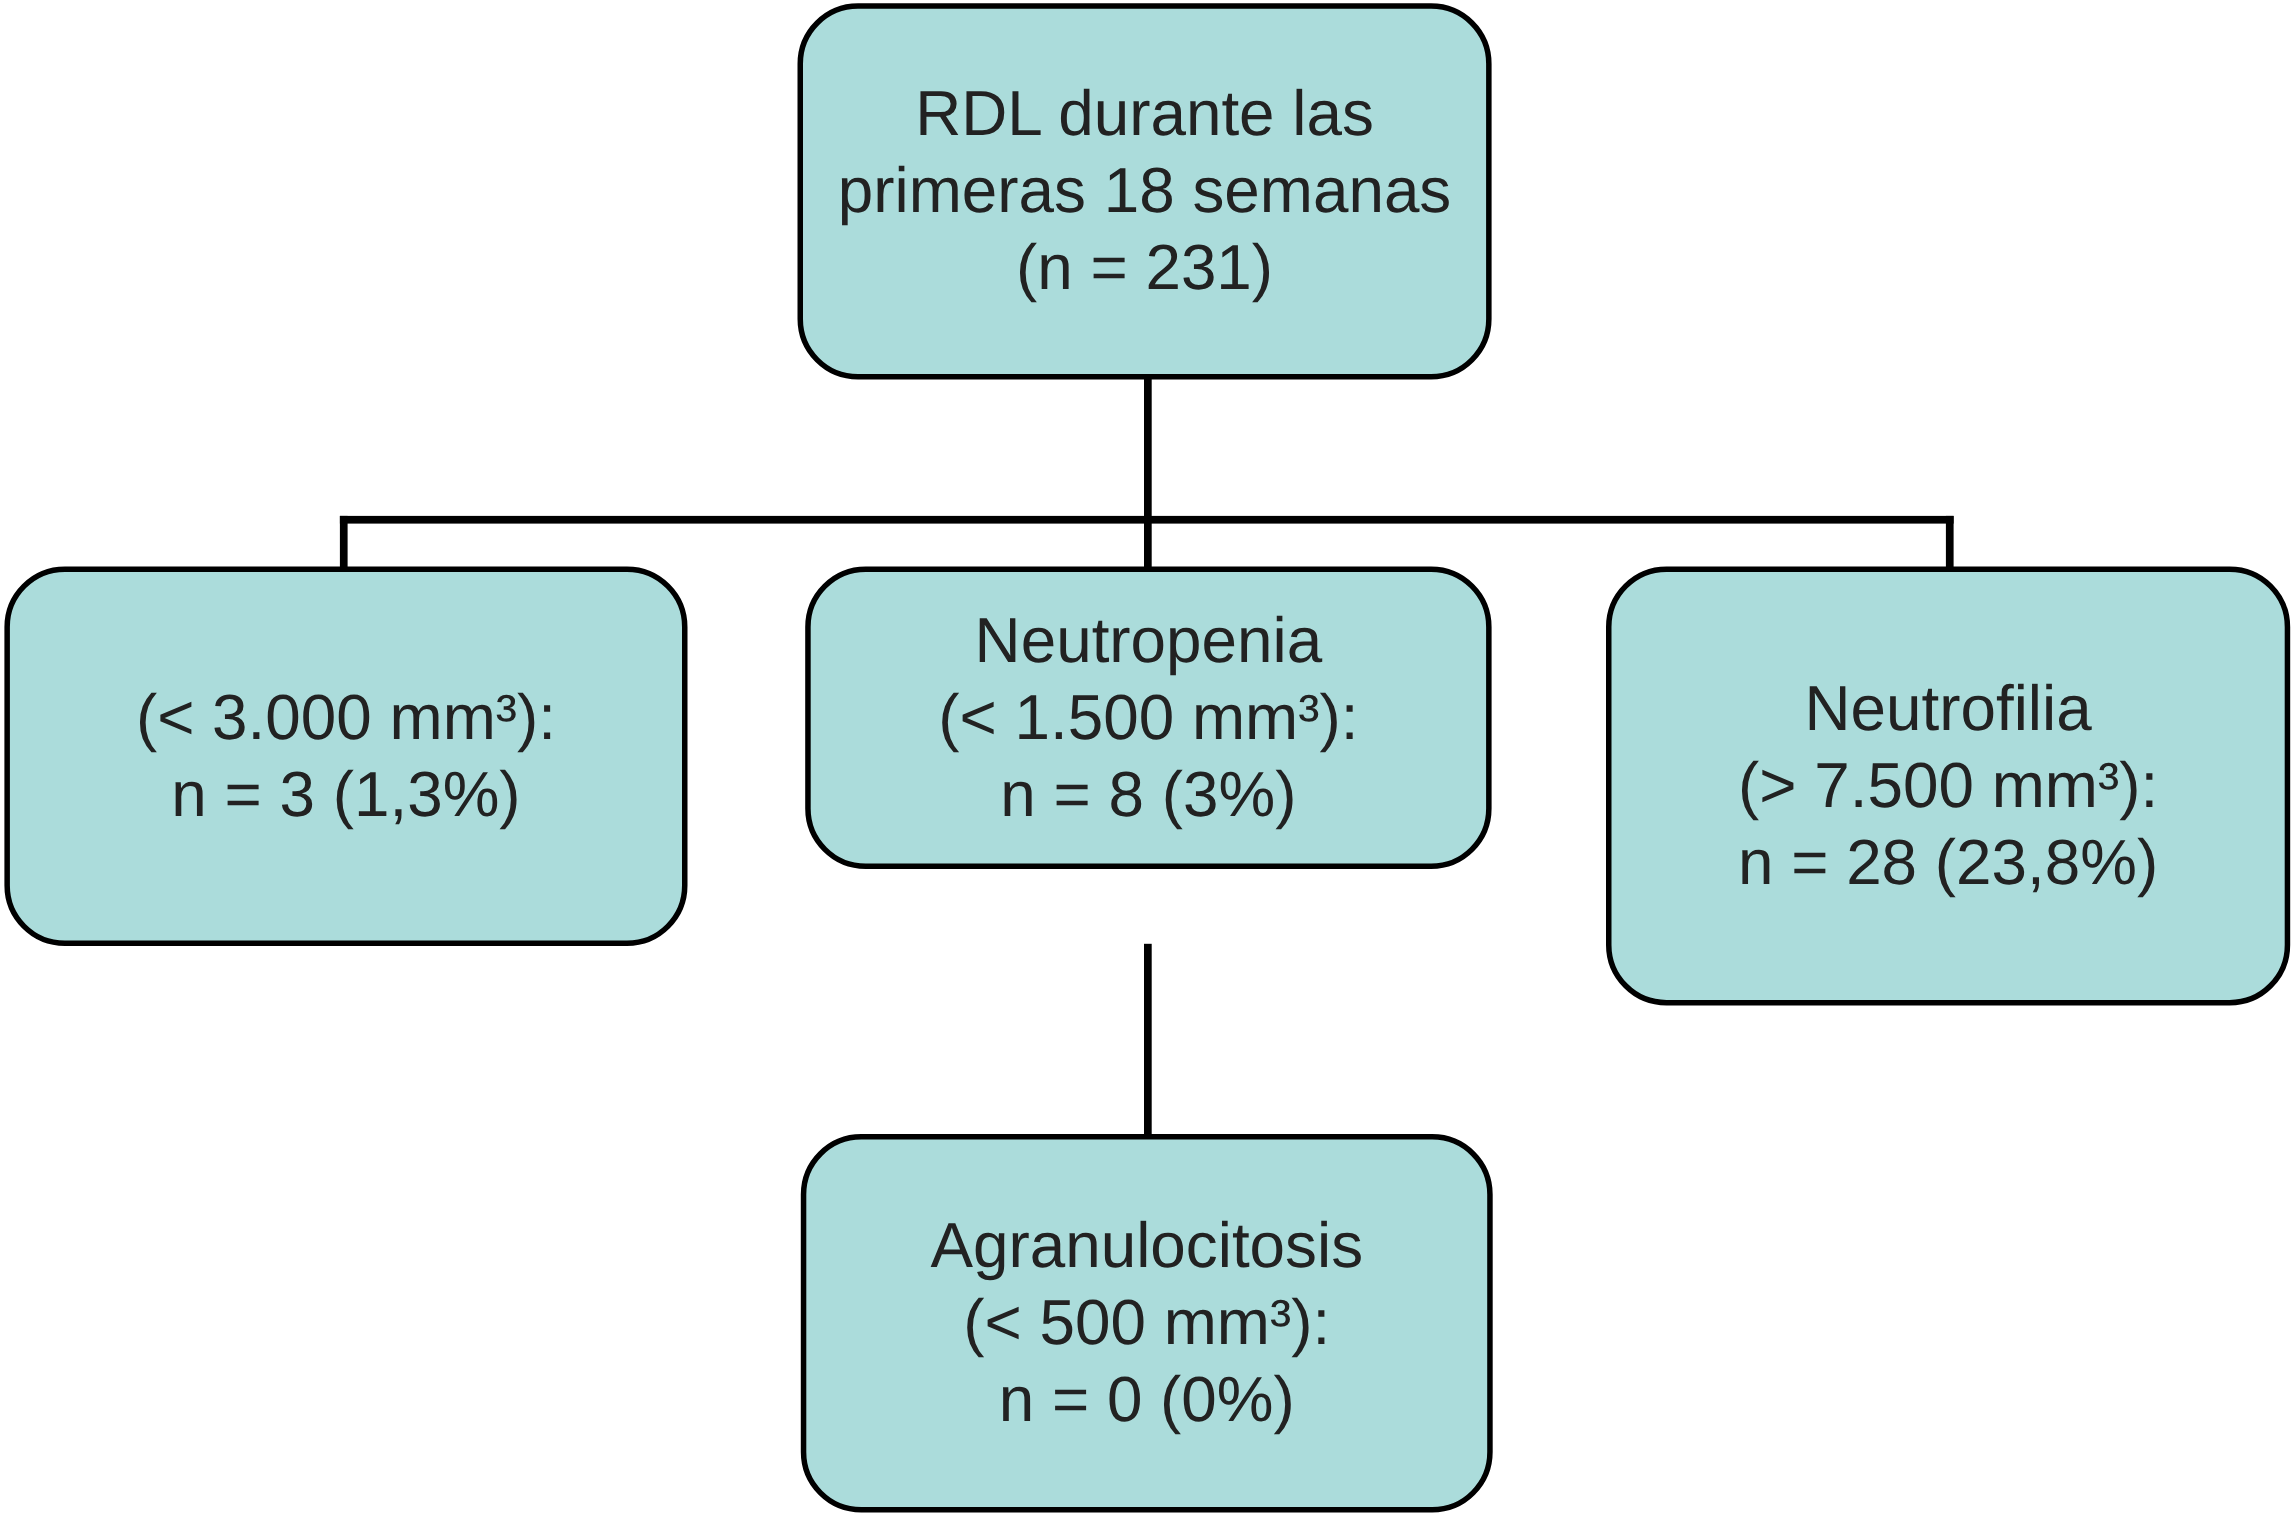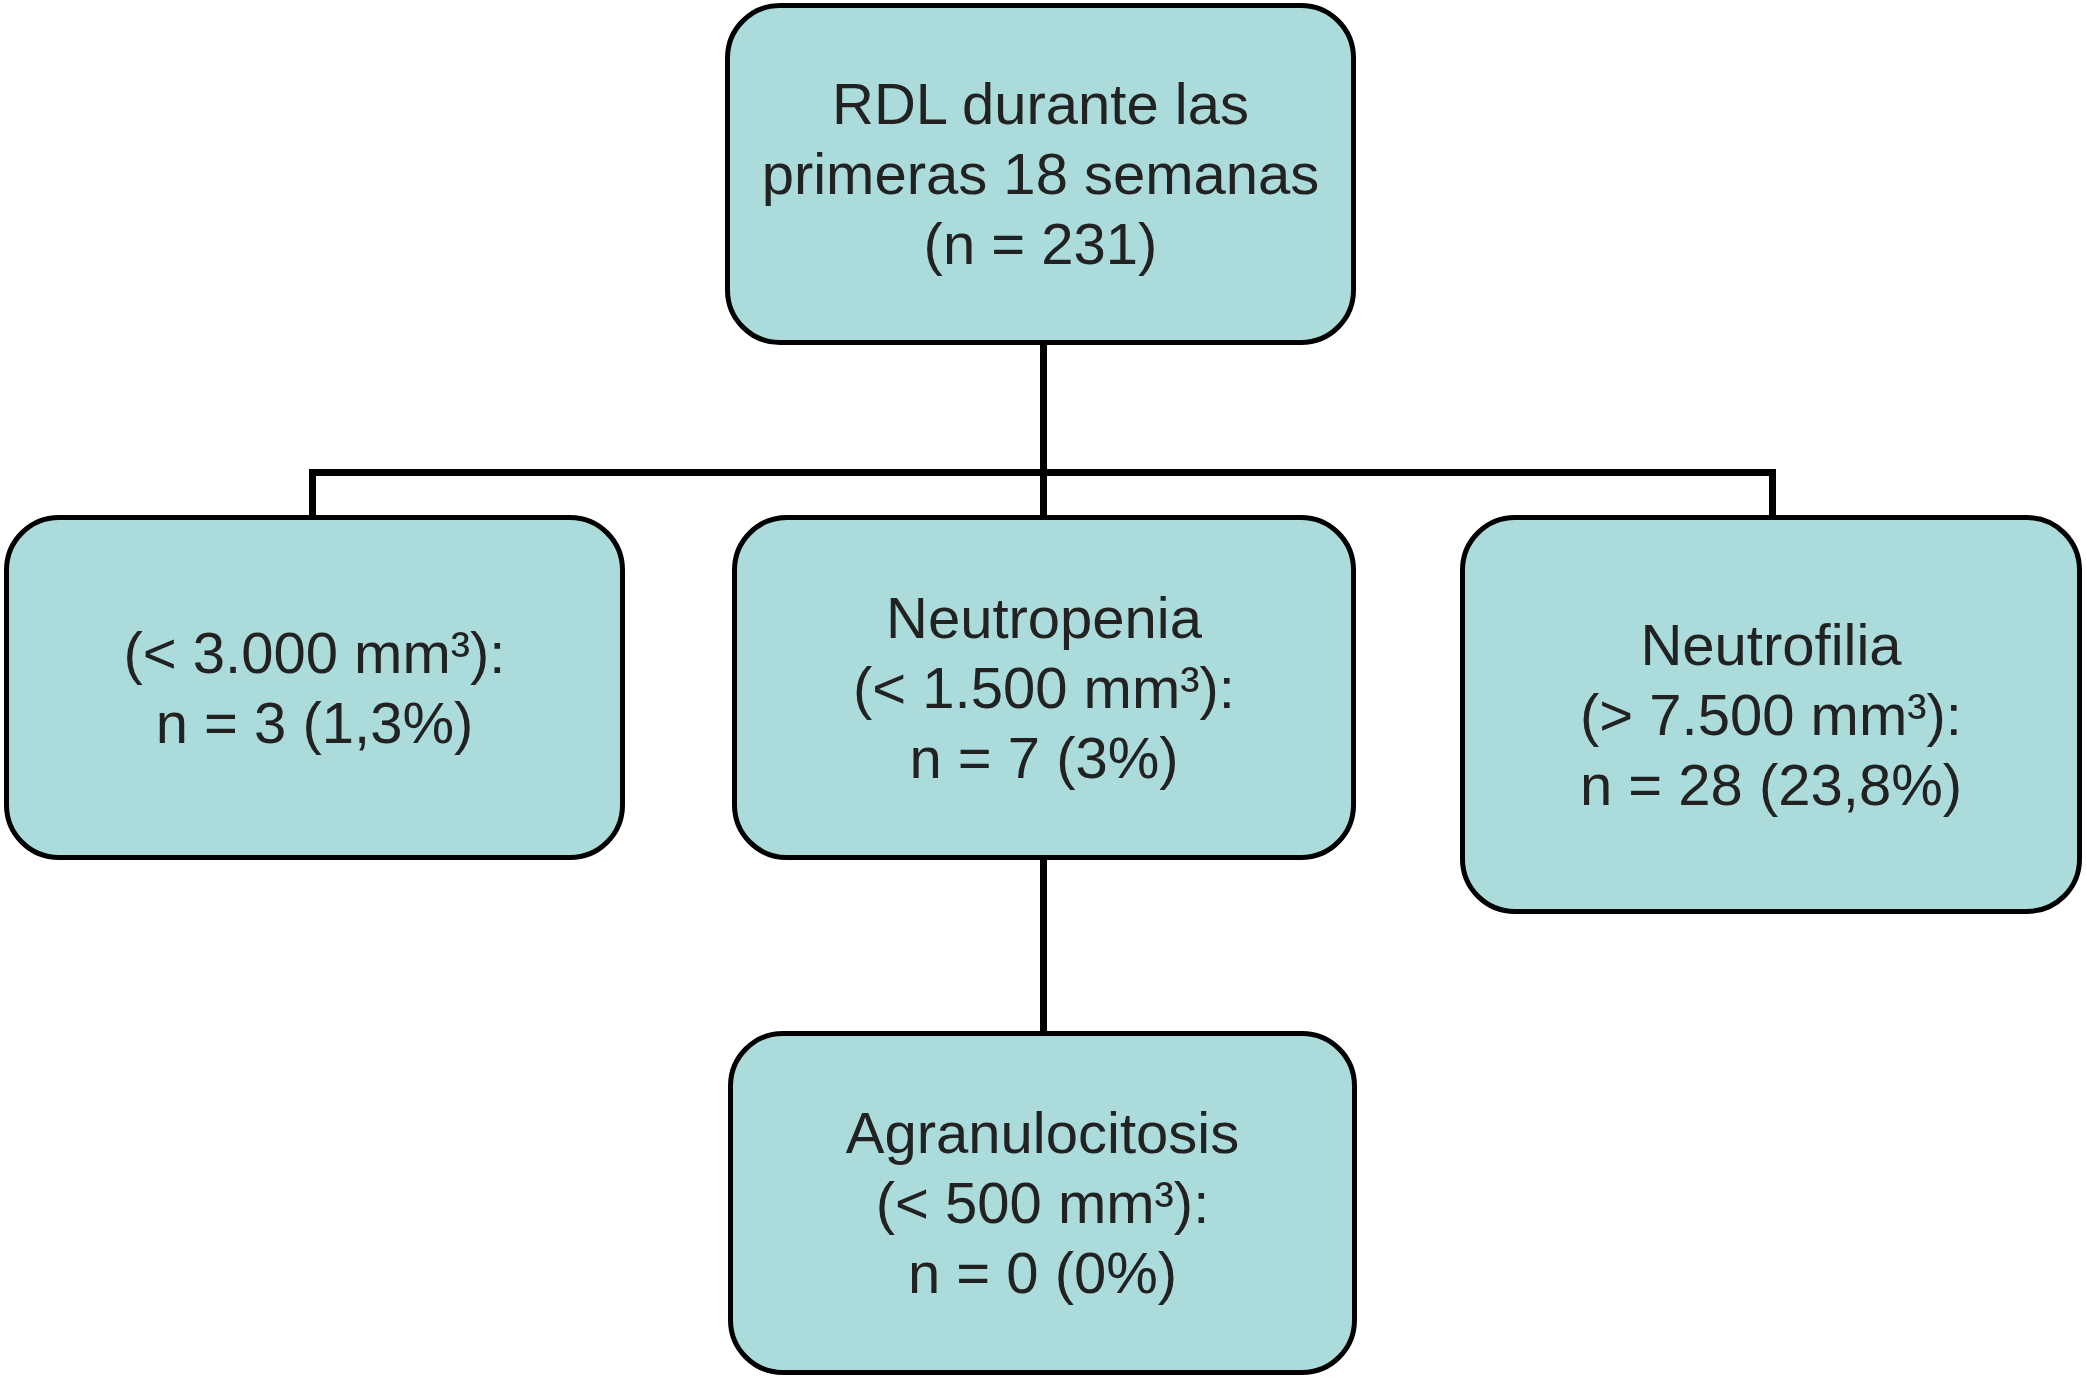--- a/index.html
+++ b/index.html
@@ -34,21 +34,21 @@
   .node .line {
     white-space: nowrap;
   }
   .edge {
     position: absolute;
     background: #000000;
   }
   
   .box-root         { left: 725px;  top: 3px;    width: 631px; height: 342px; }
   .box-leucopenia   { left: 4px;    top: 515px;  width: 621px; height: 345px; }
-  .box-neutropenia  { left: 732px;  top: 515px;  width: 624px; height: 345px; }
+  .box-neutropenia  { left: 732px;  top: 515px;  width: 624px; height: 275px; }
   .box-neutrofilia  { left: 1460px; top: 515px;  width: 622px; height: 399px; }
   .box-agranulo     { left: 728px;  top: 1031px; width: 629px; height: 344px; align-items: center; }
   
   .edge-root-down   { left: 1040px; top: 343px; width: 7px;    height: 176px; }
   .edge-rail        { left: 309px;  top: 469px; width: 1467px; height: 7px;   }
   .edge-left-drop   { left: 309px;  top: 469px; width: 7px;    height: 50px;  }
   .edge-right-drop  { left: 1769px; top: 469px; width: 7px;    height: 50px;  }
   .edge-mid-down    { left: 1040px; top: 858px; width: 7px;    height: 177px; }
 </style>
 </head>
@@ -69,21 +69,21 @@
   </div>
 
   <div class="node box-leucopenia">
     <div class="line">(&lt; 3.000 mm³):</div>
     <div class="line">n = 3 (1,3%)</div>
   </div>
 
   <div class="node box-neutropenia">
     <div class="line">Neutropenia</div>
     <div class="line">(&lt; 1.500 mm³):</div>
-    <div class="line">n = 7 (3%)</div>
+    <div class="line">n = 8 (3%)</div>
   </div>
 
   <div class="node box-neutrofilia">
     <div class="line">Neutrofilia</div>
     <div class="line">(&gt; 7.500 mm³):</div>
     <div class="line">n = 28 (23,8%)</div>
   </div>
 
   <div class="node box-agranulo">
     <div class="line">Agranulocitosis</div>

